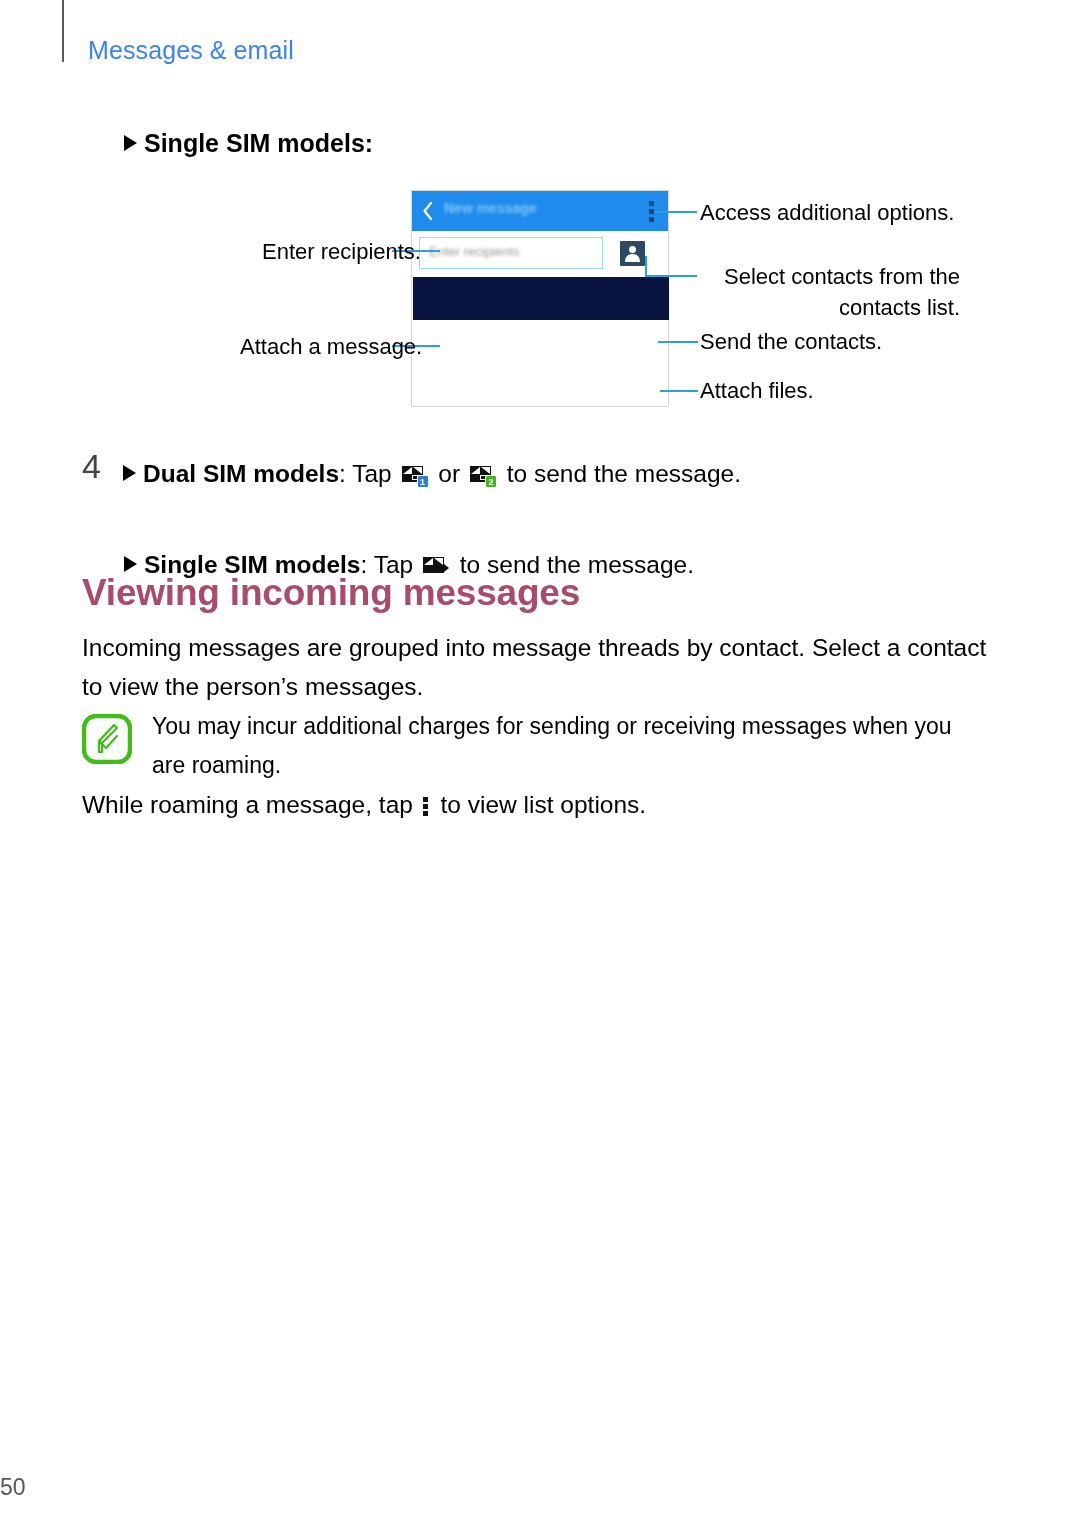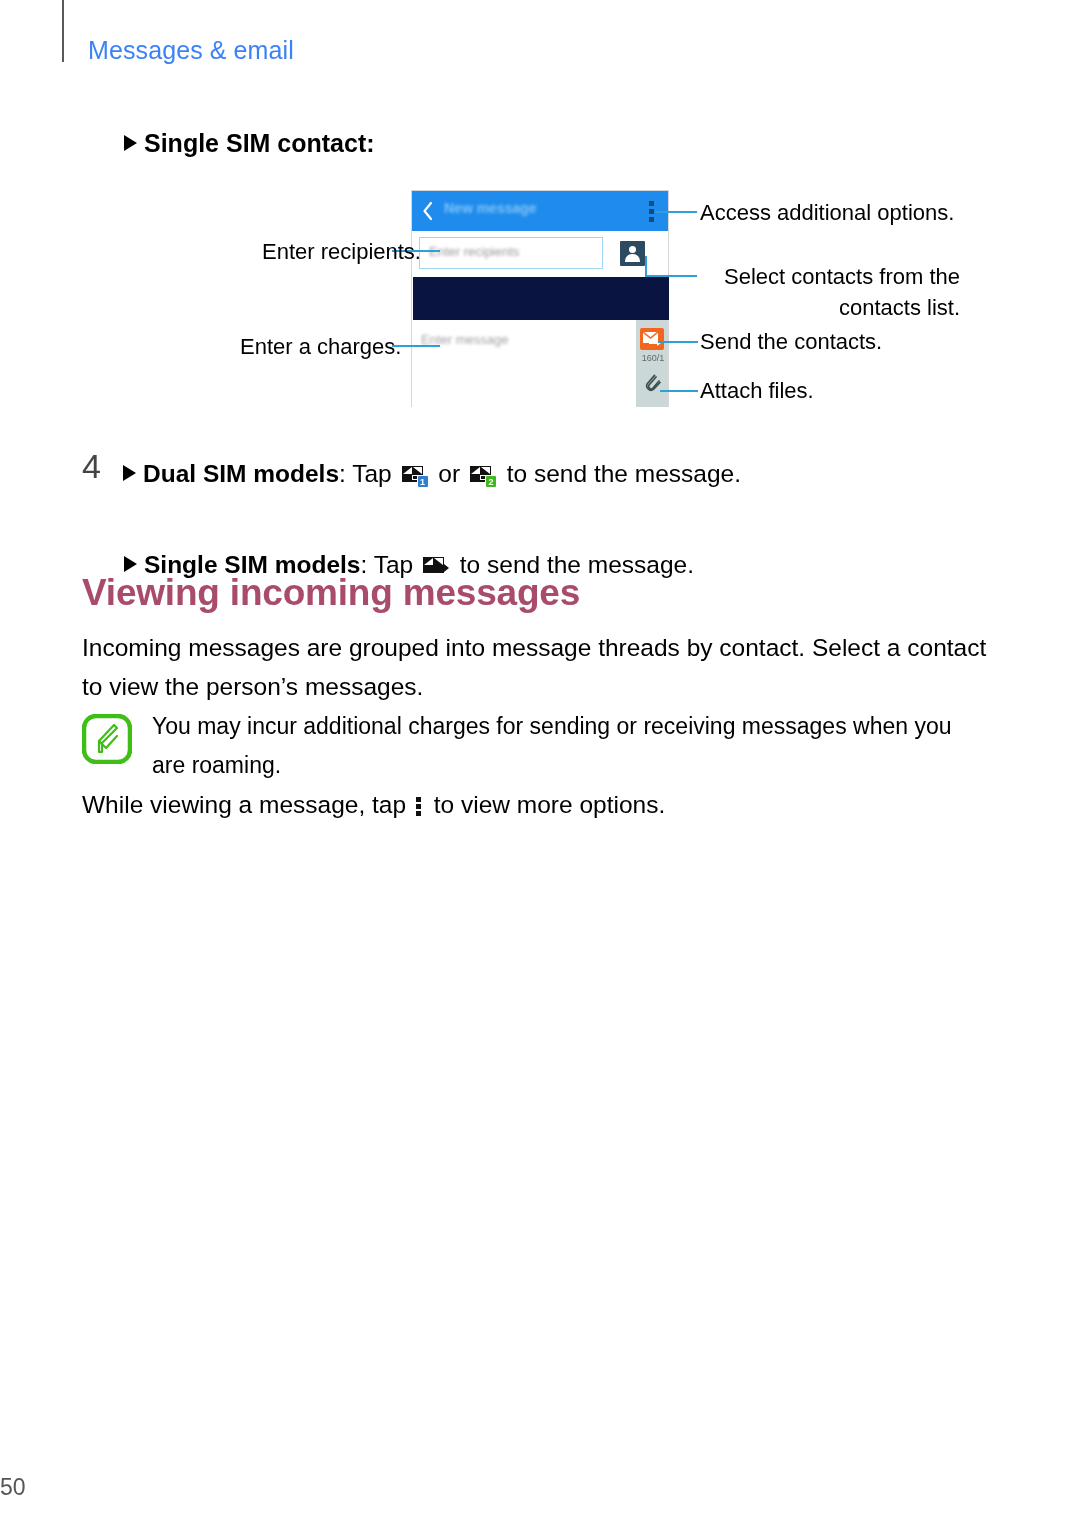--- a/index.html
+++ b/index.html
@@ -371,21 +371,21 @@
     font-size: 23px;
     color: #555;
   }
 </style>
 </head>
 <body>
 
 <div id="header-rule"></div>
 <div id="chapter-title">Messages &amp; email</div>
 
-<div class="blk bold" id="subhead"><span class="tri"></span><span>Single SIM contact:</span></div>
+<div class="blk bold" id="subhead"><span class="tri"></span><span>Single SIM models:</span></div>
 
 <div id="phone-mock">
 
   <div id="mock-appbar">
     <svg id="mock-back-icon" viewBox="0 0 12 20">
       <polyline points="9,2 2.5,10 9,18" fill="none" stroke="#ffffff" stroke-width="2.2" stroke-linecap="round" stroke-linejoin="round"></polyline>
     </svg>
     <div id="mock-title">New message</div>
     <div id="mock-more-icon">
         <i></i>
@@ -399,52 +399,35 @@
       <div id="mock-recipient-placeholder">Enter recipients</div>
     </div>
     <div id="mock-contacts-btn">
       <span class="person-head"></span>
       <span class="person-body"></span>
     </div>
   </div>
 
   <div id="mock-darkband"></div>
 
-  <div id="mock-msg-area">
-    <div id="mock-msg-placeholder">Enter message</div>
-    <div id="mock-right-rail">
-      <div id="mock-send-btn">
-        <svg viewBox="0 0 24 22" width="24" height="22">
-          <rect x="3" y="4" width="15" height="11" fill="#ffffff"></rect>
-          <polyline points="3,4 10.5,10 18,4" fill="none" stroke="#f2661e" stroke-width="1.6"></polyline>
-          <path d="M9 14 h8 l0 -2 l4 3 l-4 3 l0 -2 h-8 z" fill="#ffffff"></path>
-        </svg>
-      </div>
-      <div id="mock-char-count">160/1</div>
-      <svg id="mock-attach-icon" viewBox="0 0 18 20">
-        <path d="M13 5 L6 13 a2.6 2.6 0 0 0 3.8 3.4 L16 9" fill="none" stroke="#3d4f4f" stroke-width="1.7" stroke-linecap="round"></path>
-        <path d="M11.5 3.4 L4.5 11.4 a4.3 4.3 0 0 0 6.2 5.8 L17 10.5" fill="none" stroke="#3d4f4f" stroke-width="1.7" stroke-linecap="round"></path>
-      </svg>
-    </div>
-  </div>
 </div>
 
 <div class="leader" style="left:392px; top:250px; width:48px;"></div>
 <div class="leader" style="left:392px; top:345px; width:48px;"></div>
 
 <div class="leader" style="left:655px; top:211px; width:42px;"></div>
 
 <div class="leader-v" style="left:645px; top:256px; height:21px;"></div>
 <div class="leader" style="left:645px; top:275px; width:52px;"></div>
 
 <div class="leader" style="left:658px; top:341px; width:40px;"></div>
 <div class="leader" style="left:660px; top:390px; width:38px;"></div>
 
 <div class="callout" style="left:262px; top:236px;"><span>Enter recipients.</span></div>
-<div class="callout" style="left:240px; top:331px;"><span>Enter a charges.</span></div>
+<div class="callout" style="left:240px; top:331px;"><span>Attach a message.</span></div>
 
 <div class="callout" style="left:700px; top:197px;"><span>Access additional options.</span></div>
 <div class="callout" style="left:700px; top:261px; width:260px;text-align:right;">
   <span>Select contacts from the</span><br>
   <span>contacts list.</span>
 </div>
 <div class="callout" style="left:700px; top:326px;"><span>Send the contacts.</span></div>
 <div class="callout" style="left:700px; top:375px;"><span>Attach files.</span></div>
 
 <div id="step-number">4</div>
@@ -462,16 +445,16 @@
 <div class="blk" id="intro-para">Incoming messages are grouped into message threads by contact. Select a contact to view the person’s messages.</div>
 
 <svg id="note-icon" viewBox="0 0 50 50">
   <rect x="2" y="2" width="46" height="46" rx="12" ry="12" fill="none" stroke="#3fbf16" stroke-width="4.5"></rect>
   <path d="M32 11 L17 27 L17 38 L20 38 L20 29 L35 14 Z" fill="#ffffff" stroke="#3fbf16" stroke-width="2.2" stroke-linejoin="round"></path>
   <path d="M17 27 L24 34 L35 22" fill="none" stroke="#3fbf16" stroke-width="2.2" stroke-linejoin="round" stroke-linecap="round"></path>
 </svg>
 <div class="blk" id="note-text">You may incur additional charges for sending or receiving messages when you are roaming.</div>
 
 <div class="blk" id="tail-para">
-  <span>While viewing a message, tap </span><span class="dots-icon"><i></i><i></i><i></i></span><span> to view more options.</span>
+  <span>While roaming a message, tap </span><span class="dots-icon"><i></i><i></i><i></i></span><span> to view list options.</span>
 </div>
 
 <div id="page-number">50</div>
 
 </body></html>

